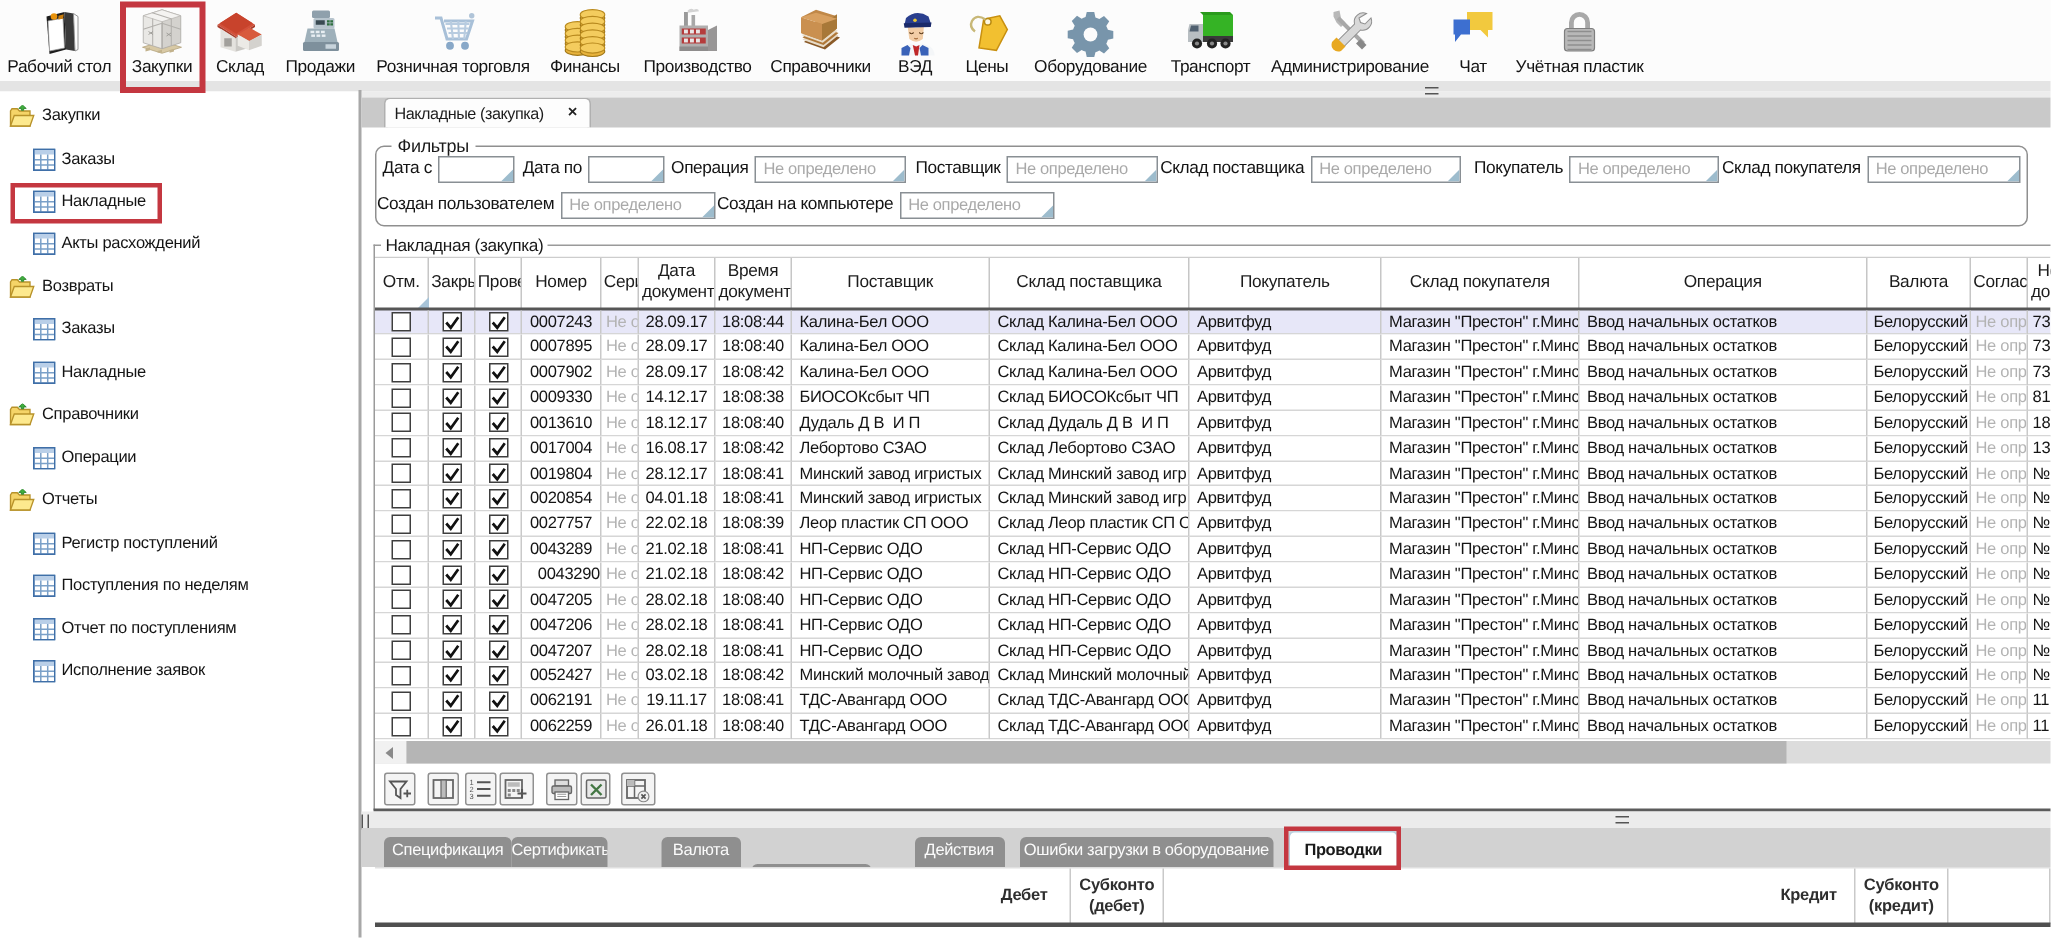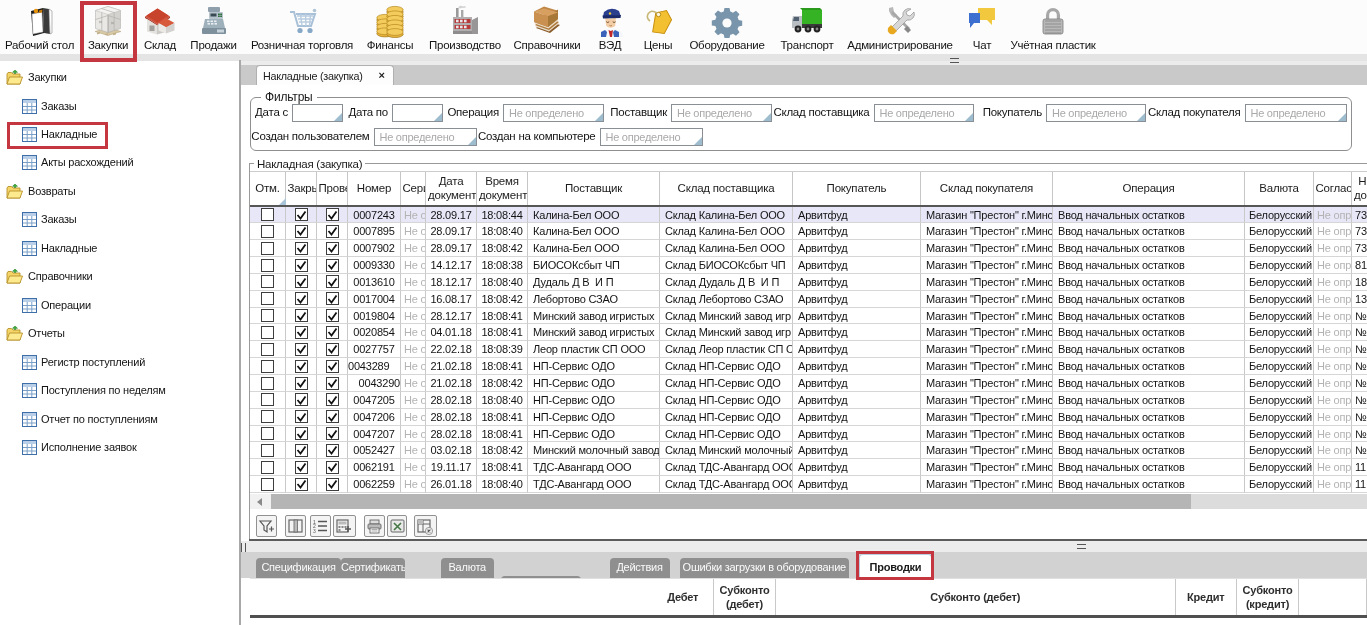--- a/index.html
+++ b/index.html
@@ -841,21 +841,21 @@
           </svg>
         </span>
       </div>
       <div class="cell" style="left:67px;width:31px;">
         <span class="cbx">
           <svg width="11" height="11" viewBox="0 0 11 11">
             <path d="M1.5 5 L4.5 8.5 L9.5 1.5" fill="none" stroke="#111" stroke-width="1.8"></path>
           </svg>
         </span>
       </div>
-      <div class="cell" style="left:98px;width:53px;">0043289</div>
+      <div class="cell" style="left:98px;width:53px;text-align:center;">0043289</div>
       <div class="cell" style="left:151px;width:25px;"><span style="color:#b3b3b3;padding-left:3px;">Не о</span></div>
       <div class="cell" style="left:176px;width:51px;text-align:center;">21.02.18</div>
       <div class="cell" style="left:227px;width:51px;text-align:center;">18:08:41</div>
       <div class="cell" style="left:278px;width:132px;padding-left:5px;">НП-Сервис ОДО</div>
       <div class="cell" style="left:410px;width:133px;padding-left:5px;">Склад НП-Сервис ОДО</div>
       <div class="cell" style="left:543px;width:128px;padding-left:5px;">Арвитфуд</div>
       <div class="cell" style="left:671px;width:132px;padding-left:5px;">Магазин "Престон" г.Минск</div>
       <div class="cell" style="left:803px;width:192px;padding-left:5px;">Ввод начальных остатков</div>
       <div class="cell" style="left:995px;width:69px;padding-left:4px;">Белорусский</div>
       <div class="cell" style="left:1064px;width:38px;"><span style="color:#b3b3b3;padding-left:3px;">Не опр</span></div>
@@ -1157,18 +1157,17 @@
 <div class="btab" style="left:341px;width:64px;top:557.5px;">Сертификаты</div>
 <div class="btab" style="left:440.5px;width:53.5px;top:557.5px;">Валюта</div>
 <div class="btab" style="left:501px;width:80px;top:576px;text-align:center;">Печатные формы</div>
 <div class="btab" style="left:609.5px;width:60px;top:557.5px;">Действия</div>
 <div class="btab" style="left:680px;width:168.5px;top:557.5px;">Ошибки загрузки в оборудование</div>
 <div class="btab act" style="left:859px;top:554px;width:73px;">Проводки</div>
 <div class="redbox2" style="left:856px;top:551px;width:78px;height:28.5px;"></div>
 <div id="bhead">
     <div class="bhc" style="left:402.5px;width:61.5px;">Дебет</div>
     <div class="bhc" style="left:464px;width:62px;">Субконто<br>(дебет)</div>
-    <div class="bhc" style="left:526px;width:399.5px;">Субконто (дебет)</div>
     <div class="bhc" style="left:925.5px;width:61.5px;">Кредит</div>
     <div class="bhc" style="left:987px;width:62px;">Субконто<br>(кредит)</div>
     <div class="bhc" style="left:1049px;width:68px;"></div>
   </div>
 <div id="bheadline"></div>
 
 </body></html>

